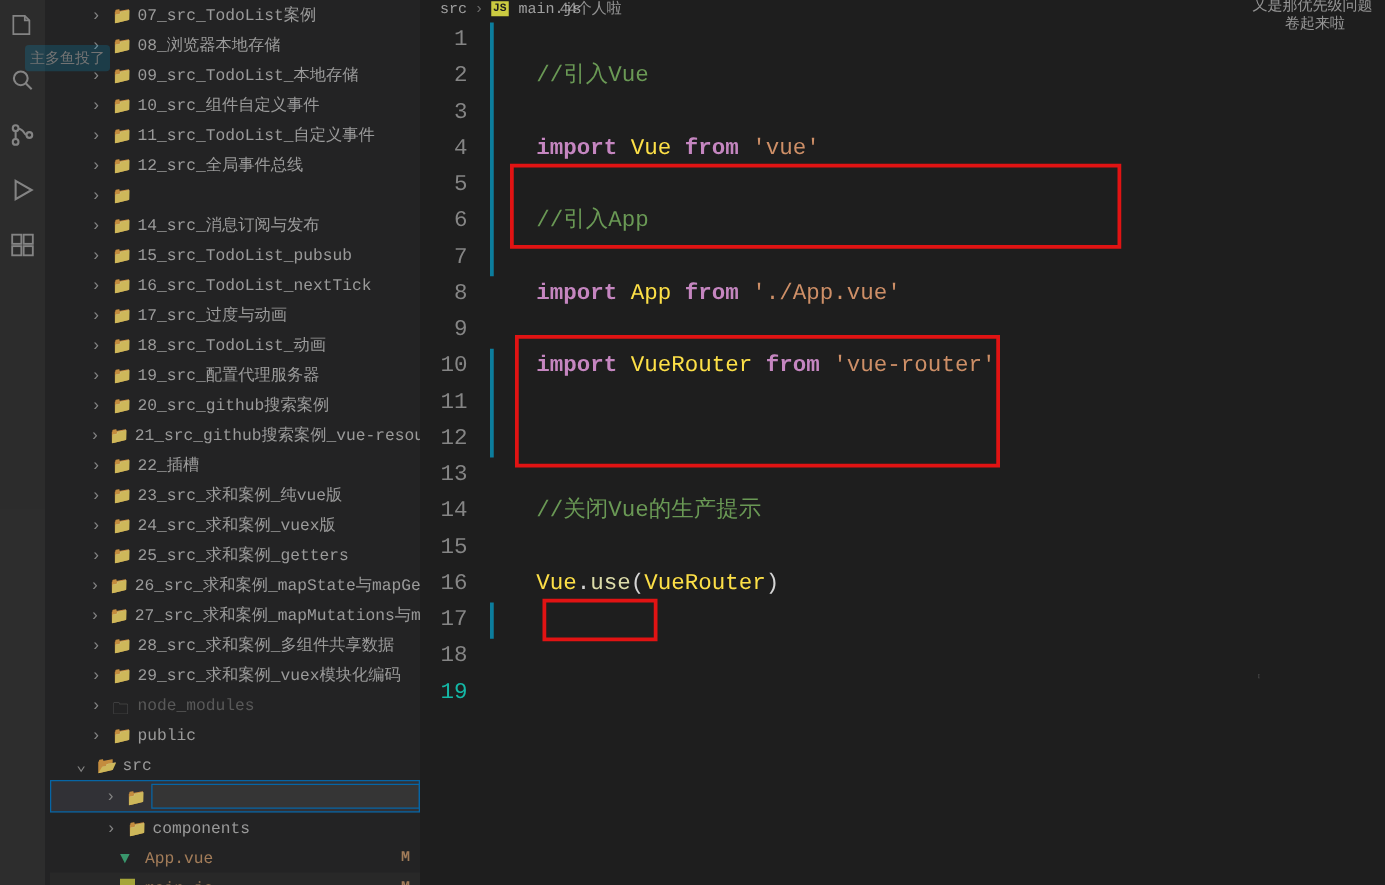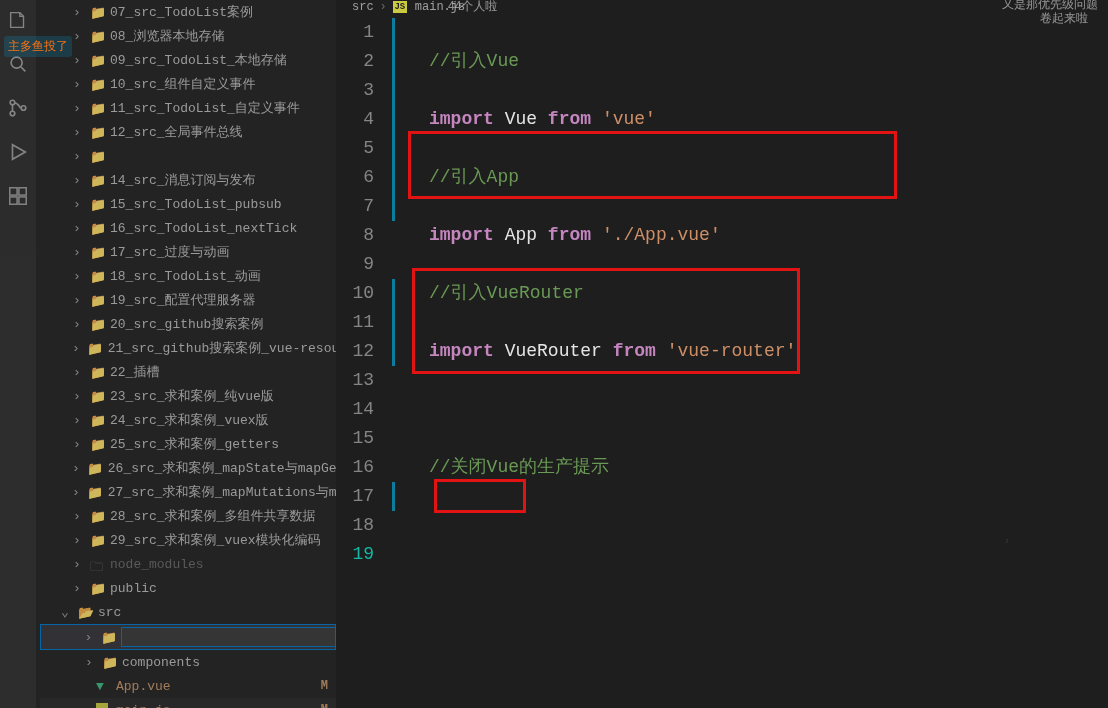--- a/index.html
+++ b/index.html
@@ -123,21 +123,21 @@
   .code {
     padding-top:4px;
     position:relative;
     white-space: pre;
   }
   .code .line { height:29px;margin-left:37px; }
 
   
   .c-comment { color:#6A9955; }
   .c-key     { color:#C586C0;font-weight:bold; }
-  .c-var     { color:#e5e5e5; }
+  .c-var     { color:#fde047; }
   .c-str     { color:#ce8f67; }
   .c-func    { color:#DCDCAA; }
   .c-lit     { color:#569cd6; }
   .c-punc    { color:#d4d4d4; }
 
   
   .mod-bar {
     position:absolute;
     left:56px; width:3px;
     background:#0c7d9d;
@@ -153,22 +153,22 @@
   
   .overlay-caption {
     position:absolute;
     color:#e2e2e2;
     font-size:12px;
     font-family: sans-serif;
     opacity:0.6;
   }
   .overlay-left {
     position:absolute;
-    left:4px; top:36px;
-    color:#f97316;
+    left:20px; top:36px;
+    color:#737373;
     background:rgba(0,160,220,.2);
     font-size:12px;
     padding:2px 4px;
     border-radius:3px;
     font-family: sans-serif;
   }
 
   
   .minimap { position:absolute; top:0; right:0; width:70px; height:100%; opacity:0.18; }
 
@@ -417,24 +417,24 @@
       <div>17</div>
       <div>18</div>
       <div class="active">19</div>
     </div>
 
     <div class="code">
 <div class="line"><span class="c-comment">//引入Vue</span></div>
 <div class="line"><span class="c-key">import</span> <span class="c-var">Vue</span> <span class="c-key">from</span> <span class="c-str">'vue'</span></div>
 <div class="line"><span class="c-comment">//引入App</span></div>
 <div class="line"><span class="c-key">import</span> <span class="c-var">App</span> <span class="c-key">from</span> <span class="c-str">'./App.vue'</span></div>
-<div class="line"><span class="c-comment">//引入VueRouter</span></div>
 <div class="line"><span class="c-key">import</span> <span class="c-var">VueRouter</span> <span class="c-key">from</span> <span class="c-str">'vue-router'</span></div>
 <div class="line"><span></span></div>
 <div class="line"><span class="c-comment">//关闭Vue的生产提示</span></div>
+<div class="line"><span class="c-var">Vue</span><span class="c-punc">.</span><span class="c-func">use</span><span class="c-punc">(</span><span class="c-var">VueRouter</span><span class="c-punc">)</span></div>
 <div class="line"><span></span></div>
 
 
 
 
 
 
 
     </div>
 
@@ -444,16 +444,16 @@
 
     <div class="annot" style="left:72px; top:117px; width:489px; height:68px;"></div>
     <div class="annot" style="left:76px; top:254px; width:388px; height:106px;"></div>
     <div class="annat annot" style="left:98px; top:465px; width:92px; height:34px;"></div>
 
     <div class="minimap"></div>
   </div>
 
   <span class="overlay-caption" style="left:112px; top:-2px;">44个人啦</span>
   <span class="overlay-caption" style="right:10px; top:-4px;">又是那优先级问题</span>
-  <span class="overlay-caption" style="right:20px; top:10px;">卷起来啦</span>
+  <span class="overlay-caption" style="right:32px; top:10px;">卷起来啦</span>
 </div>
 
 <span class="overlay-left">主多鱼投了</span>
 
 </body></html>

